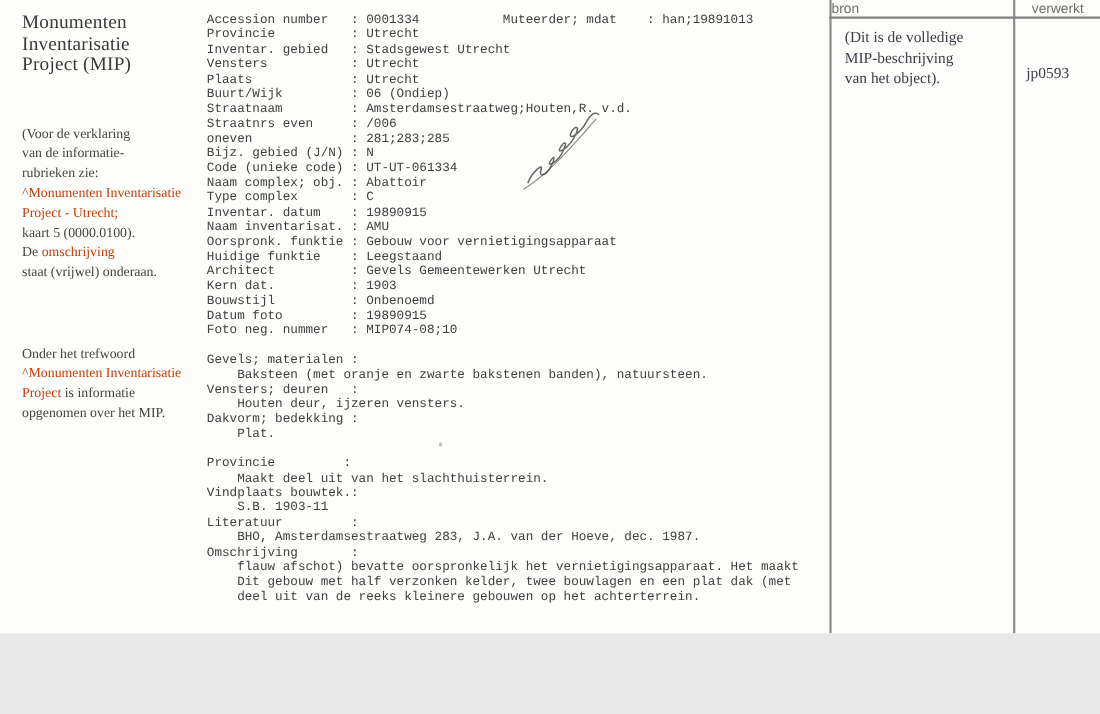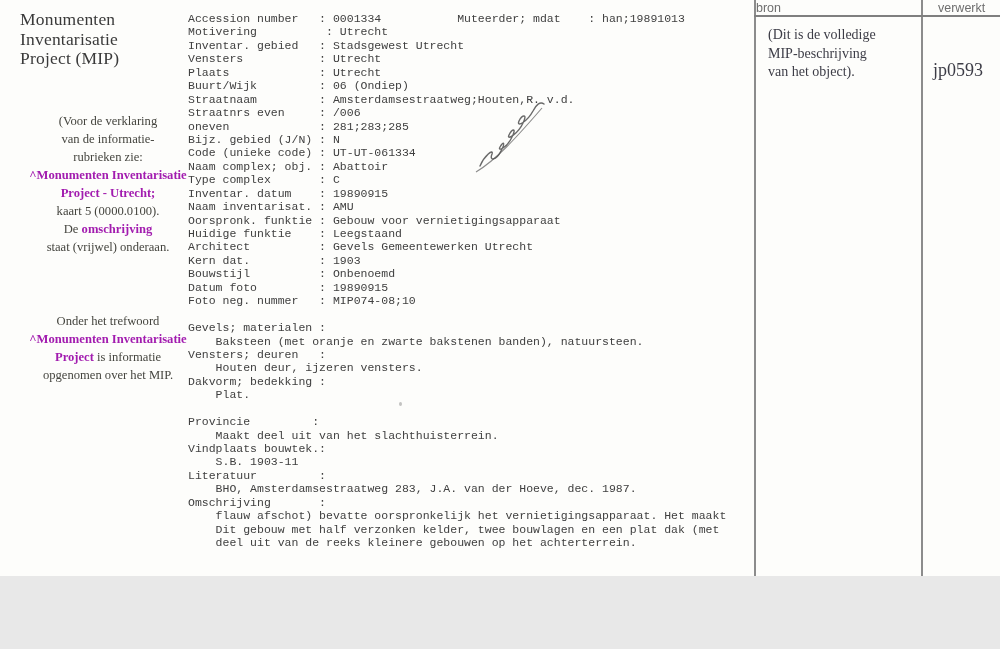--- a/index.html
+++ b/index.html
@@ -2,22 +2,22 @@
 <html><head>
 <meta charset="utf-8">
 <style>
   html,body{margin:0;padding:0;background:#e8e8e8;}
   .page{position:relative;width:1000px;height:576px;background:#fdfdfb;overflow:hidden;
         font-family:"Liberation Serif",serif;color:#3c3c3c;}
   
   .title{position:absolute;left:20px;top:10px;font-size:17.5px;line-height:19.5px;
          white-space:pre-line;color:#3a3a3a;letter-spacing:.2px;}
   .para{position:absolute;left:20px;width:176px;font-size:12.6px;line-height:18px;color:#45453f;}
-  .para .pline{white-space:nowrap;text-align:center;}
-  .para .b{font-weight:bold;color:#a21caf;}
+  .para .pline{white-space:nowrap;}
+  .para .b{font-weight:normal;color:#c2410c;}
   #para1{top:112px}
   #para2{top:220px}
   #para3{top:312px}
   
   .record{position:absolute;left:188px;top:12px;
           font-family:"Liberation Mono","DejaVu Sans Mono",monospace;
           font-size:11.5px;line-height:13.45px;color:#404040;}
   .tl{white-space:pre;height:13.45px;}
   
   .handwriting{position:absolute;left:468px;top:98px;}
@@ -25,21 +25,21 @@
   .vline{position:absolute;top:0;bottom:0;width:2px;background:#8c8c8c;}
   #vline-left{left:754px;}
   #vline-mid{left:921px;}
   .hline{position:absolute;left:754px;right:0;top:15px;height:2px;background:#7f7f7f;}
   .col-header{position:absolute;top:1px;font-family:"Liberation Sans",sans-serif;
               font-size:12.5px;color:#6f6f6f;}
   #hdr-bron{left:756px;width:165px;}
   #hdr-verwerkt{left:938px;text-align:right;}
   .bron-note{position:absolute;left:768px;top:26px;width:150px;font-size:14px;
              line-height:18.5px;white-space:pre-line;color:#3c3c46;}
-  .verwerkt-value{position:absolute;left:933px;top:60px;font-size:18px;color:#3c3c46;}
+  .verwerkt-value{position:absolute;left:933px;top:60px;font-size:14px;color:#3c3c46;}
   
   .speck{position:absolute;background:#555;border-radius:50%;}
   #speck1{left:16px;top:584px;width:3px;height:3px;opacity:.55;}
   #speck2{left:399px;top:402px;width:3px;height:4px;opacity:.35;}
 </style>
 </head>
 <body>
 
 <div class="page">
 
@@ -60,21 +60,21 @@
     </div>
   <div class="para" id="para3">
       <div class="pline"><span>Onder het trefwoord</span></div>
       <div class="pline"><span class="b">^Monumenten Inventarisatie</span></div>
       <div class="pline"><span class="b">Project</span><span> is informatie</span></div>
       <div class="pline"><span>opgenomen over het MIP.</span></div>
     </div>
 
   <div class="record" id="record-lines">
       <div class="tl">Accession number   : 0001334           Muteerder; mdat    : han;19891013</div>
-      <div class="tl">Motivering          : Utrecht</div>
+      <div class="tl">Provincie          : Utrecht</div>
       <div class="tl">Inventar. gebied   : Stadsgewest Utrecht</div>
       <div class="tl">Vensters           : Utrecht</div>
       <div class="tl">Plaats             : Utrecht</div>
       <div class="tl">Buurt/Wijk         : 06 (Ondiep)</div>
       <div class="tl">Straatnaam         : Amsterdamsestraatweg;Houten,R. v.d.</div>
       <div class="tl">Straatnrs even     : /006</div>
       <div class="tl">oneven             : 281;283;285</div>
       <div class="tl">Bijz. gebied (J/N) : N</div>
       <div class="tl">Code (unieke code) : UT-UT-061334</div>
       <div class="tl">Naam complex; obj. : Abattoir</div>

